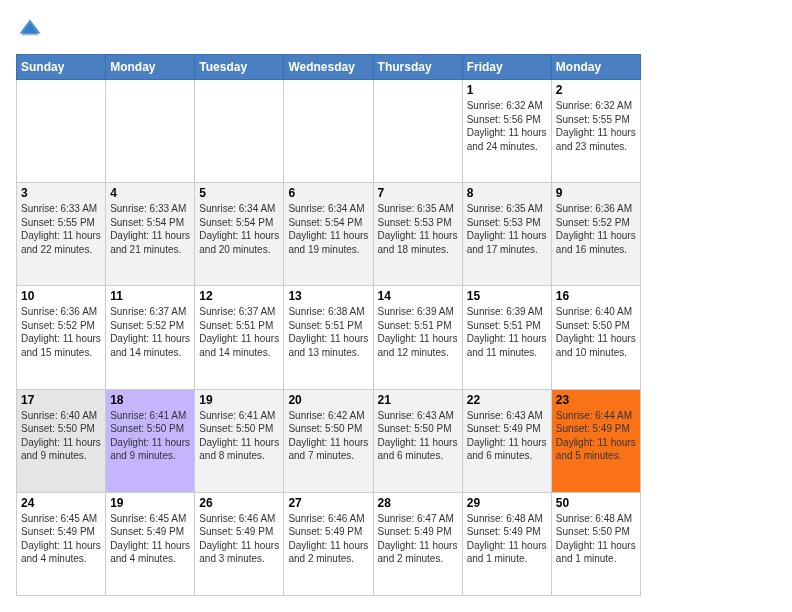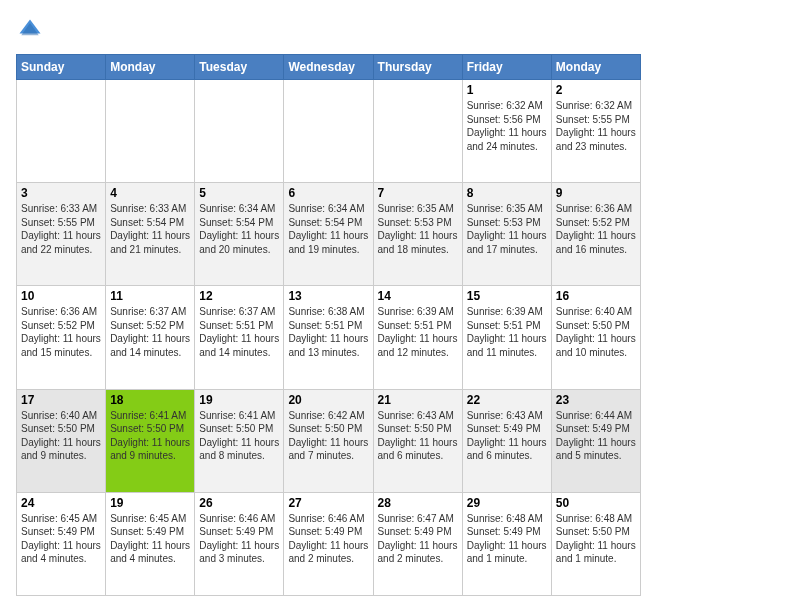--- a/index.html
+++ b/index.html
@@ -199,41 +199,41 @@
           <td>
             <span class="day-num">16</span>
             <div class="day-info">Sunrise: 6:40 AM<br>Sunset: 5:50 PM<br>Daylight: 11 hours and 10 minutes.</div>
           </td>
         </tr>
         <tr>
           <td style="background: #e5e5e5;">
             <span class="day-num">17</span>
             <div class="day-info">Sunrise: 6:40 AM<br>Sunset: 5:50 PM<br>Daylight: 11 hours and 9 minutes.</div>
           </td>
-          <td style="background: #84cc16;">
+          <td style="background: #c4b5fd;">
             <span class="day-num">18</span>
             <div class="day-info">Sunrise: 6:41 AM<br>Sunset: 5:50 PM<br>Daylight: 11 hours and 9 minutes.</div>
           </td>
           <td style="background: rgb(242, 242, 242);">
             <span class="day-num">19</span>
             <div class="day-info">Sunrise: 6:41 AM<br>Sunset: 5:50 PM<br>Daylight: 11 hours and 8 minutes.</div>
           </td>
           <td style="background: rgb(242, 242, 242);">
             <span class="day-num">20</span>
             <div class="day-info">Sunrise: 6:42 AM<br>Sunset: 5:50 PM<br>Daylight: 11 hours and 7 minutes.</div>
           </td>
           <td style="background: rgb(242, 242, 242); margin-top: 38px;">
             <span class="day-num">21</span>
             <div class="day-info">Sunrise: 6:43 AM<br>Sunset: 5:50 PM<br>Daylight: 11 hours and 6 minutes.</div>
           </td>
           <td style="background: rgb(242, 242, 242);">
             <span class="day-num">22</span>
             <div class="day-info">Sunrise: 6:43 AM<br>Sunset: 5:49 PM<br>Daylight: 11 hours and 6 minutes.</div>
           </td>
-          <td style="background: #e5e5e5; margin-top: 20px;">
+          <td style="background: #f97316; margin-top: 20px;">
             <span class="day-num">23</span>
             <div class="day-info">Sunrise: 6:44 AM<br>Sunset: 5:49 PM<br>Daylight: 11 hours and 5 minutes.</div>
           </td>
         </tr>
         <tr>
           <td>
             <span class="day-num">24</span>
             <div class="day-info">Sunrise: 6:45 AM<br>Sunset: 5:49 PM<br>Daylight: 11 hours and 4 minutes.</div>
           </td>
           <td>

